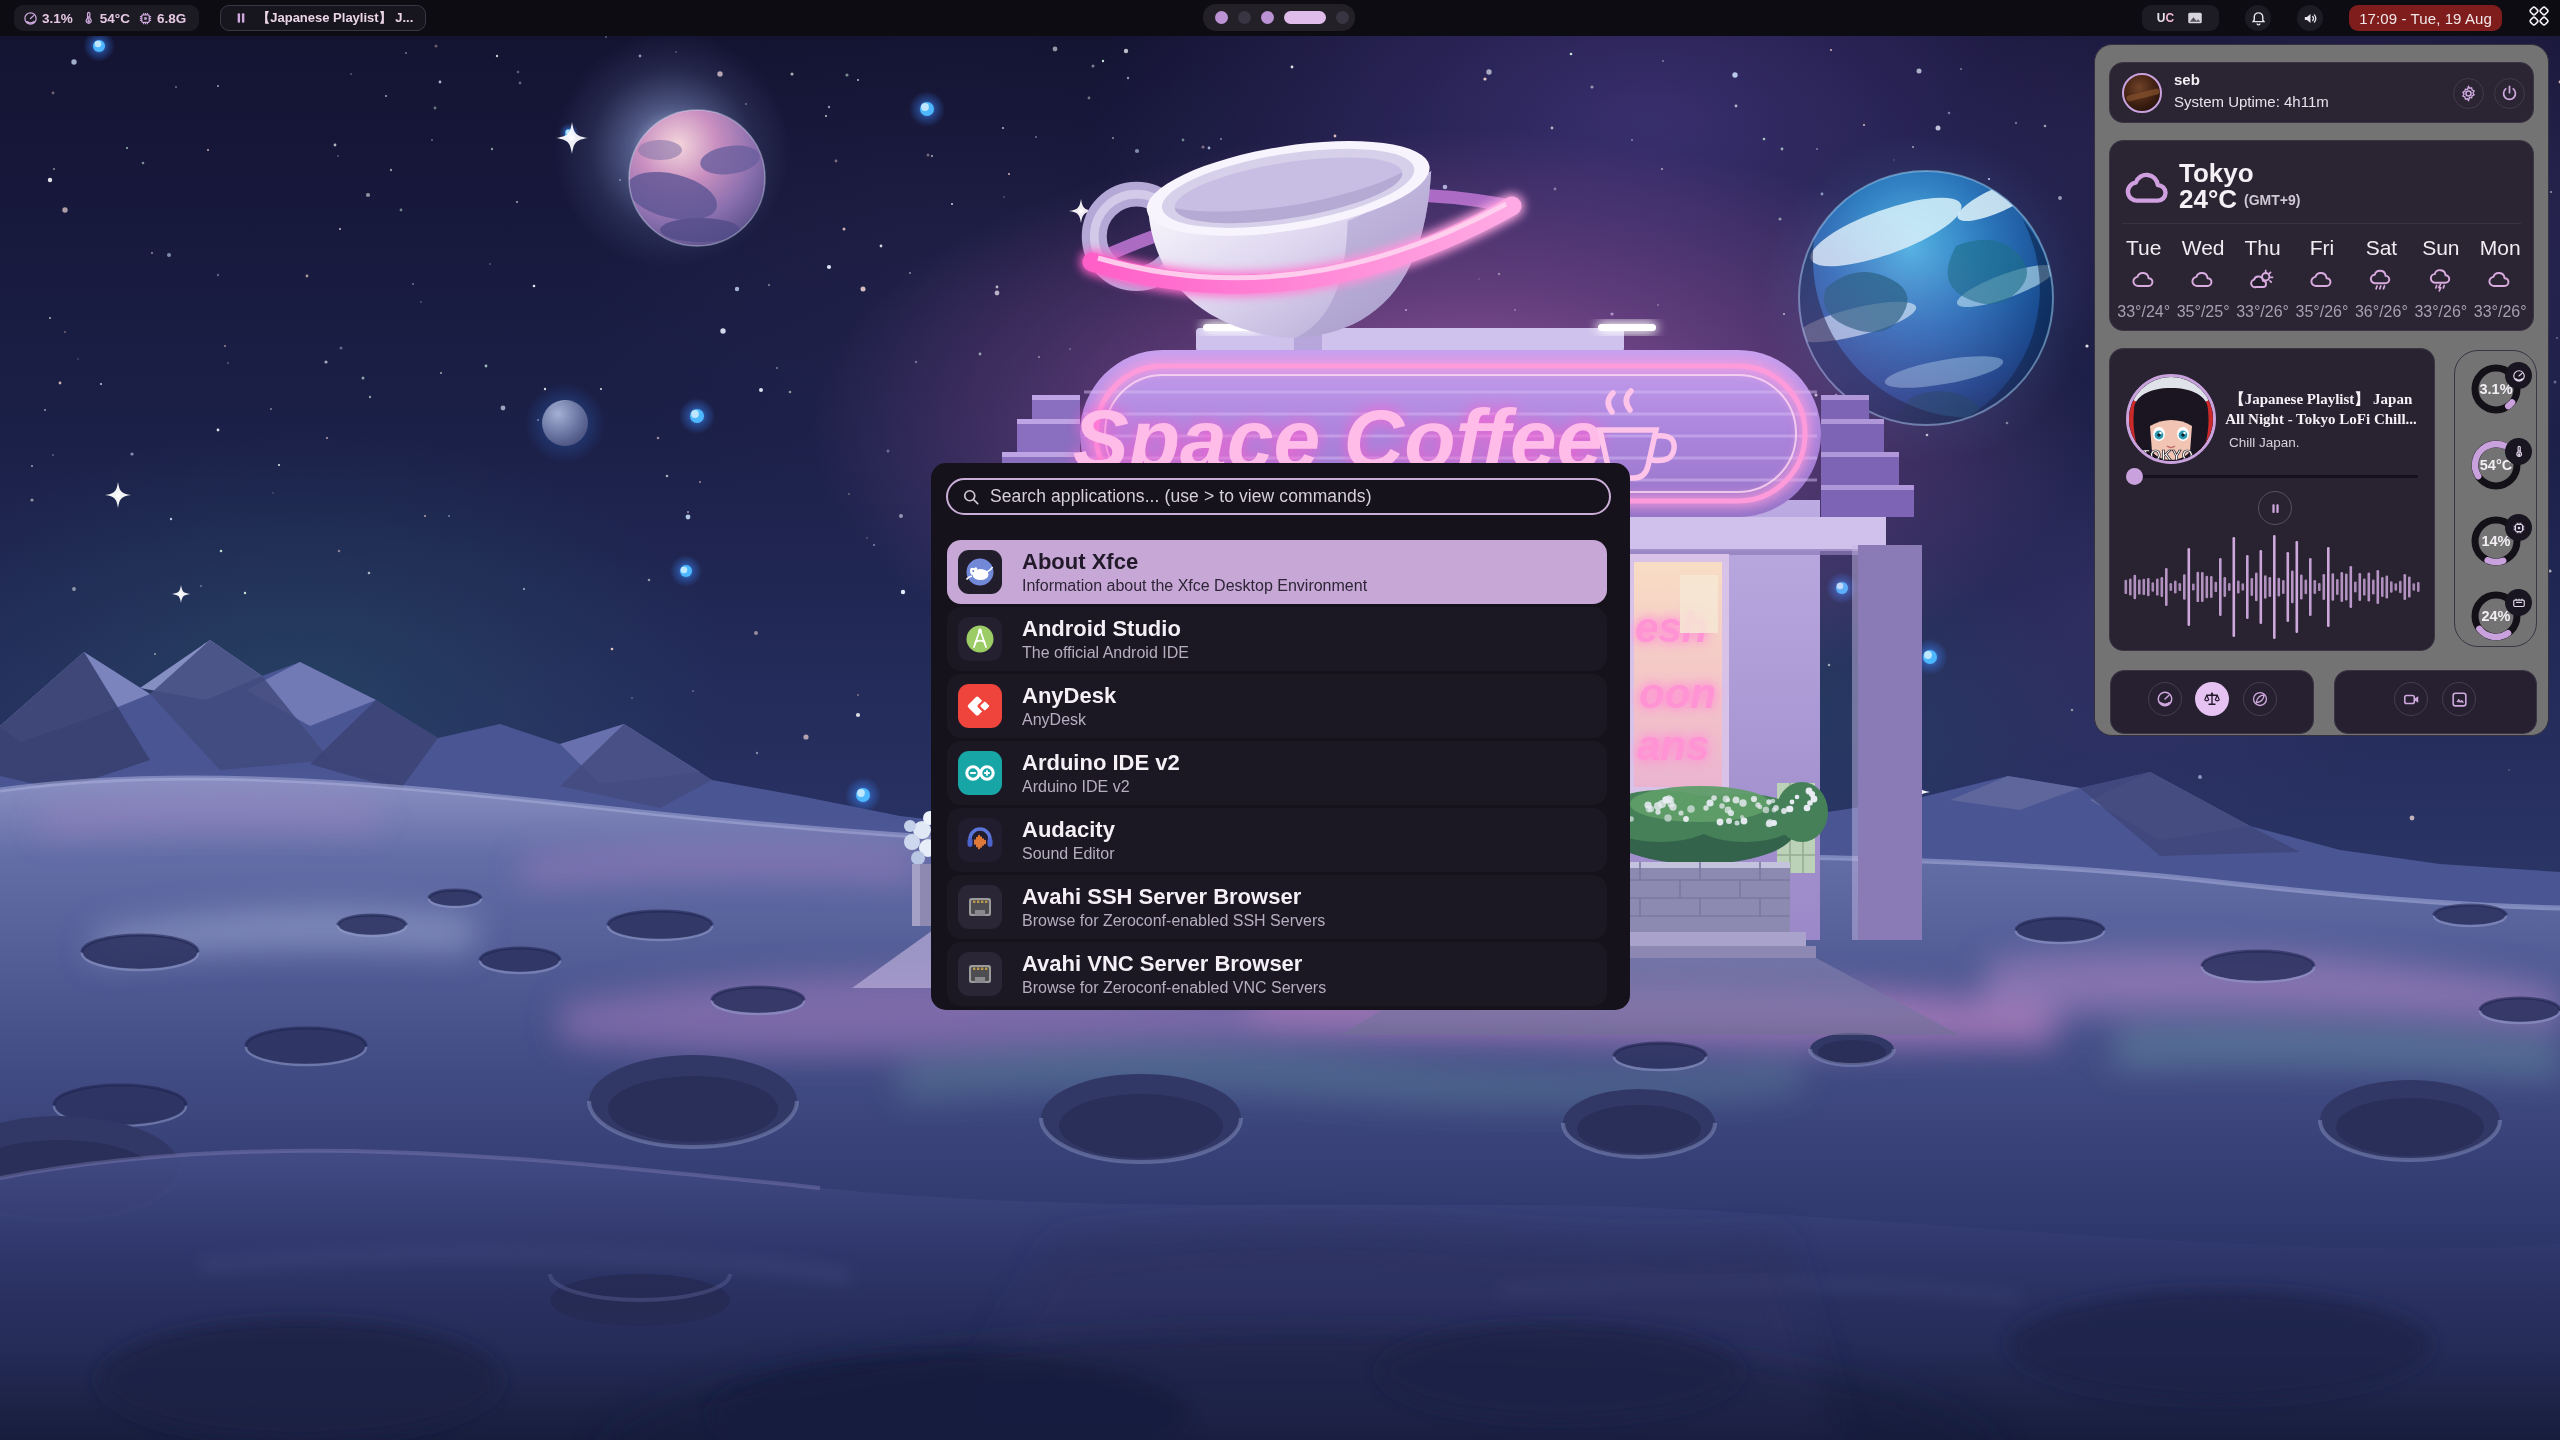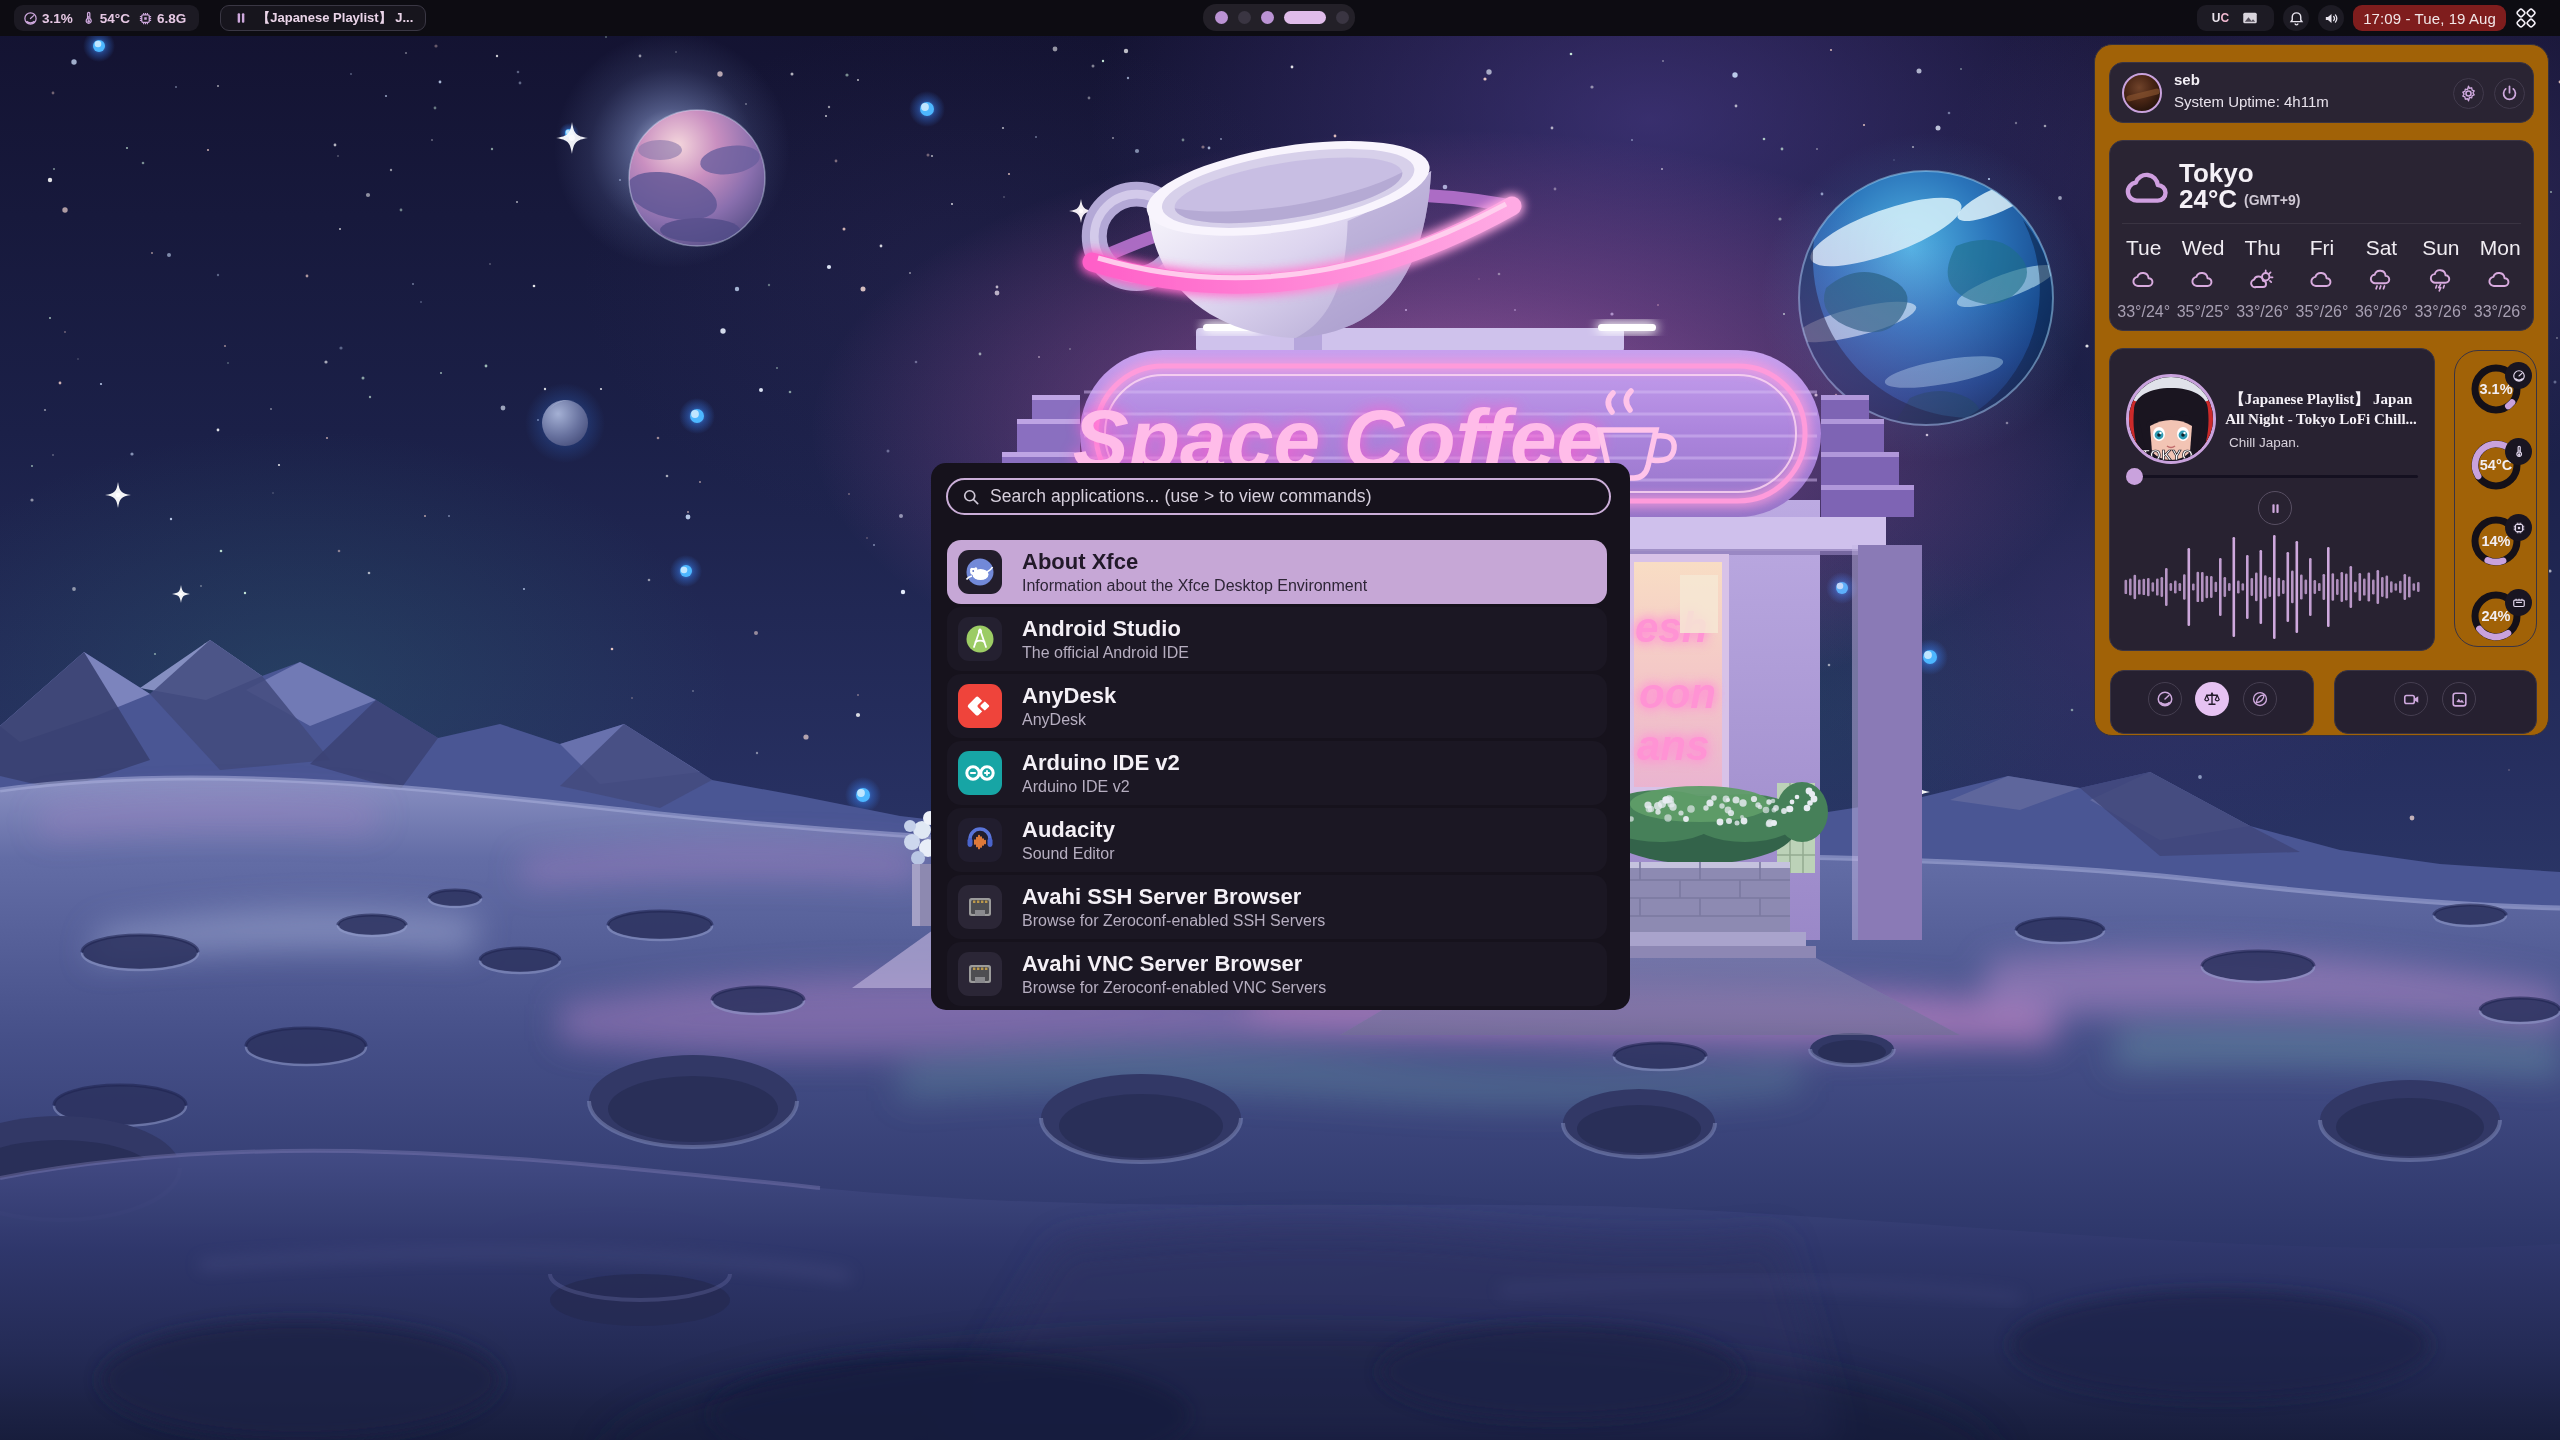--- a/index.html
+++ b/index.html
@@ -9,40 +9,40 @@
 #topbar { position:absolute; left:0; top:0; width:2560px; height:36px; background:#0d0c12; display:flex; align-items:center; }
 .pill { height:26px; border-radius:9px; background:#1c1a23; display:flex; align-items:center; gap:4px; padding:0 9px; color:#e6c8e4; font-size:13.5px; font-weight:bold; }
 .pill svg { flex:0 0 auto; }
 #tb-left { position:absolute; left:14px; top:5px; display:flex; gap:21px; }
 #pill-stats span { margin-right:4px; }
 #pill-music { background:#17151d; border:1px solid #3a3744; color:#ead4e8; font-weight:bold; gap:8px; padding:0 12px; font-size:13px; }
 #ws { position:absolute; left:1203px; top:4px; width:152px; height:27px; background:#232028; border-radius:13px; display:flex; align-items:center; gap:10px; padding:0 12px; box-sizing:border-box; }
 .wdot { width:13px; height:13px; border-radius:50%; background:#3a3542; flex:0 0 auto; }
 .wdot.on { background:#bb93d4; }
 .wpill { width:42px; height:13px; border-radius:7px; background:#e0bcea; flex:0 0 auto; }
-#tb-right { position:absolute; right:23px; top:5px; display:flex; align-items:center; gap:9px; }
+#tb-right { position:absolute; right:10px; top:5px; display:flex; gap:26px; }
 .cbtn { width:26px; height:26px; border-radius:50%; background:#1d1b24; display:flex; align-items:center; justify-content:center; }
 #clockpill { color:#f2e7e8; font-size:15px; font-weight:normal; letter-spacing:0.1px; background:#7f1d1d; padding:0 10px; }
 #traypill { background:#1d1b24; gap:12px; padding:0 15px; }
 
 
 #launcher { position:absolute; left:931px; top:463px; width:699px; height:547px; background:#16121c; border-radius:15px; }
 #searchbox { position:absolute; left:15px; top:15px; width:665px; height:37px; border:2px solid #cbaed8; border-radius:19px; display:flex; align-items:center; padding:0 13px; gap:9px; box-sizing:border-box; }
 #searchbox span { color:#d6cfdc; font-size:17.5px; letter-spacing:0.1px; }
 #rows { position:absolute; left:16px; top:77px; width:660px; }
 .row { height:64px; margin-bottom:3px; border-radius:14px; background:#1b1723; display:flex; align-items:center; padding:0 11px; gap:20px; }
 .row svg { flex:0 0 auto; }
 .row.sel { background:#c6a7d6; }
 .rtitle { color:#f4f0f6; font-size:22px; font-weight:bold; line-height:26px; }
 .rsub { color:#b6aec0; font-size:16px; line-height:20px; margin-top:1px; }
 .row.sel .rtitle { color:#221a2a; }
 .row.sel .rsub { color:#2e2537; }
 
 
-#panel { position:absolute; left:2094px; top:44px; width:455px; height:692px; background:#a16207; border-radius:18px; border:1px solid #343040;padding-left:31px; }
+#panel { position:absolute; left:2094px; top:44px; width:455px; height:692px; background:#737373; border-radius:18px; border:1px solid #343040;padding-left:31px; }
 .card { position:absolute; background:#2a2433; border:1px solid #3a3443; border-radius:14px; }
 #ucard { left:14px; top:17px; width:425px; height:61px; }
 #avatar { position:absolute; left:12px; top:10px; width:40px; height:40px; border-radius:50%; border:2px solid #c9a2dd; background:radial-gradient(circle at 42% 35%, #70432a, #472414 45%, #1f100a 85%); overflow:hidden; }
 #avatar:after { content:''; position:absolute; left:2px; top:17px; width:34px; height:6px; background:#8a5530; opacity:0.65; border-radius:4px; transform:rotate(-14deg); }
 #uname { position:absolute; left:64px; top:8px; color:#f2eef4; font-size:15px; font-weight:bold; }
 #uup { position:absolute; left:64px; top:30px; color:#e8e2ec; font-size:15px; }
 .rbtn { position:absolute; width:31px; height:31px; border-radius:50%; border:1px solid #413a4c; display:flex; align-items:center; justify-content:center; }
 #wcard { left:14px; top:95px; width:425px; height:191px; }
 #wcloud { position:absolute; left:13px; top:23px; }
 #wcity { position:absolute; left:69px; top:17px; color:#f4f0f6; font-size:26px; font-weight:bold; }

